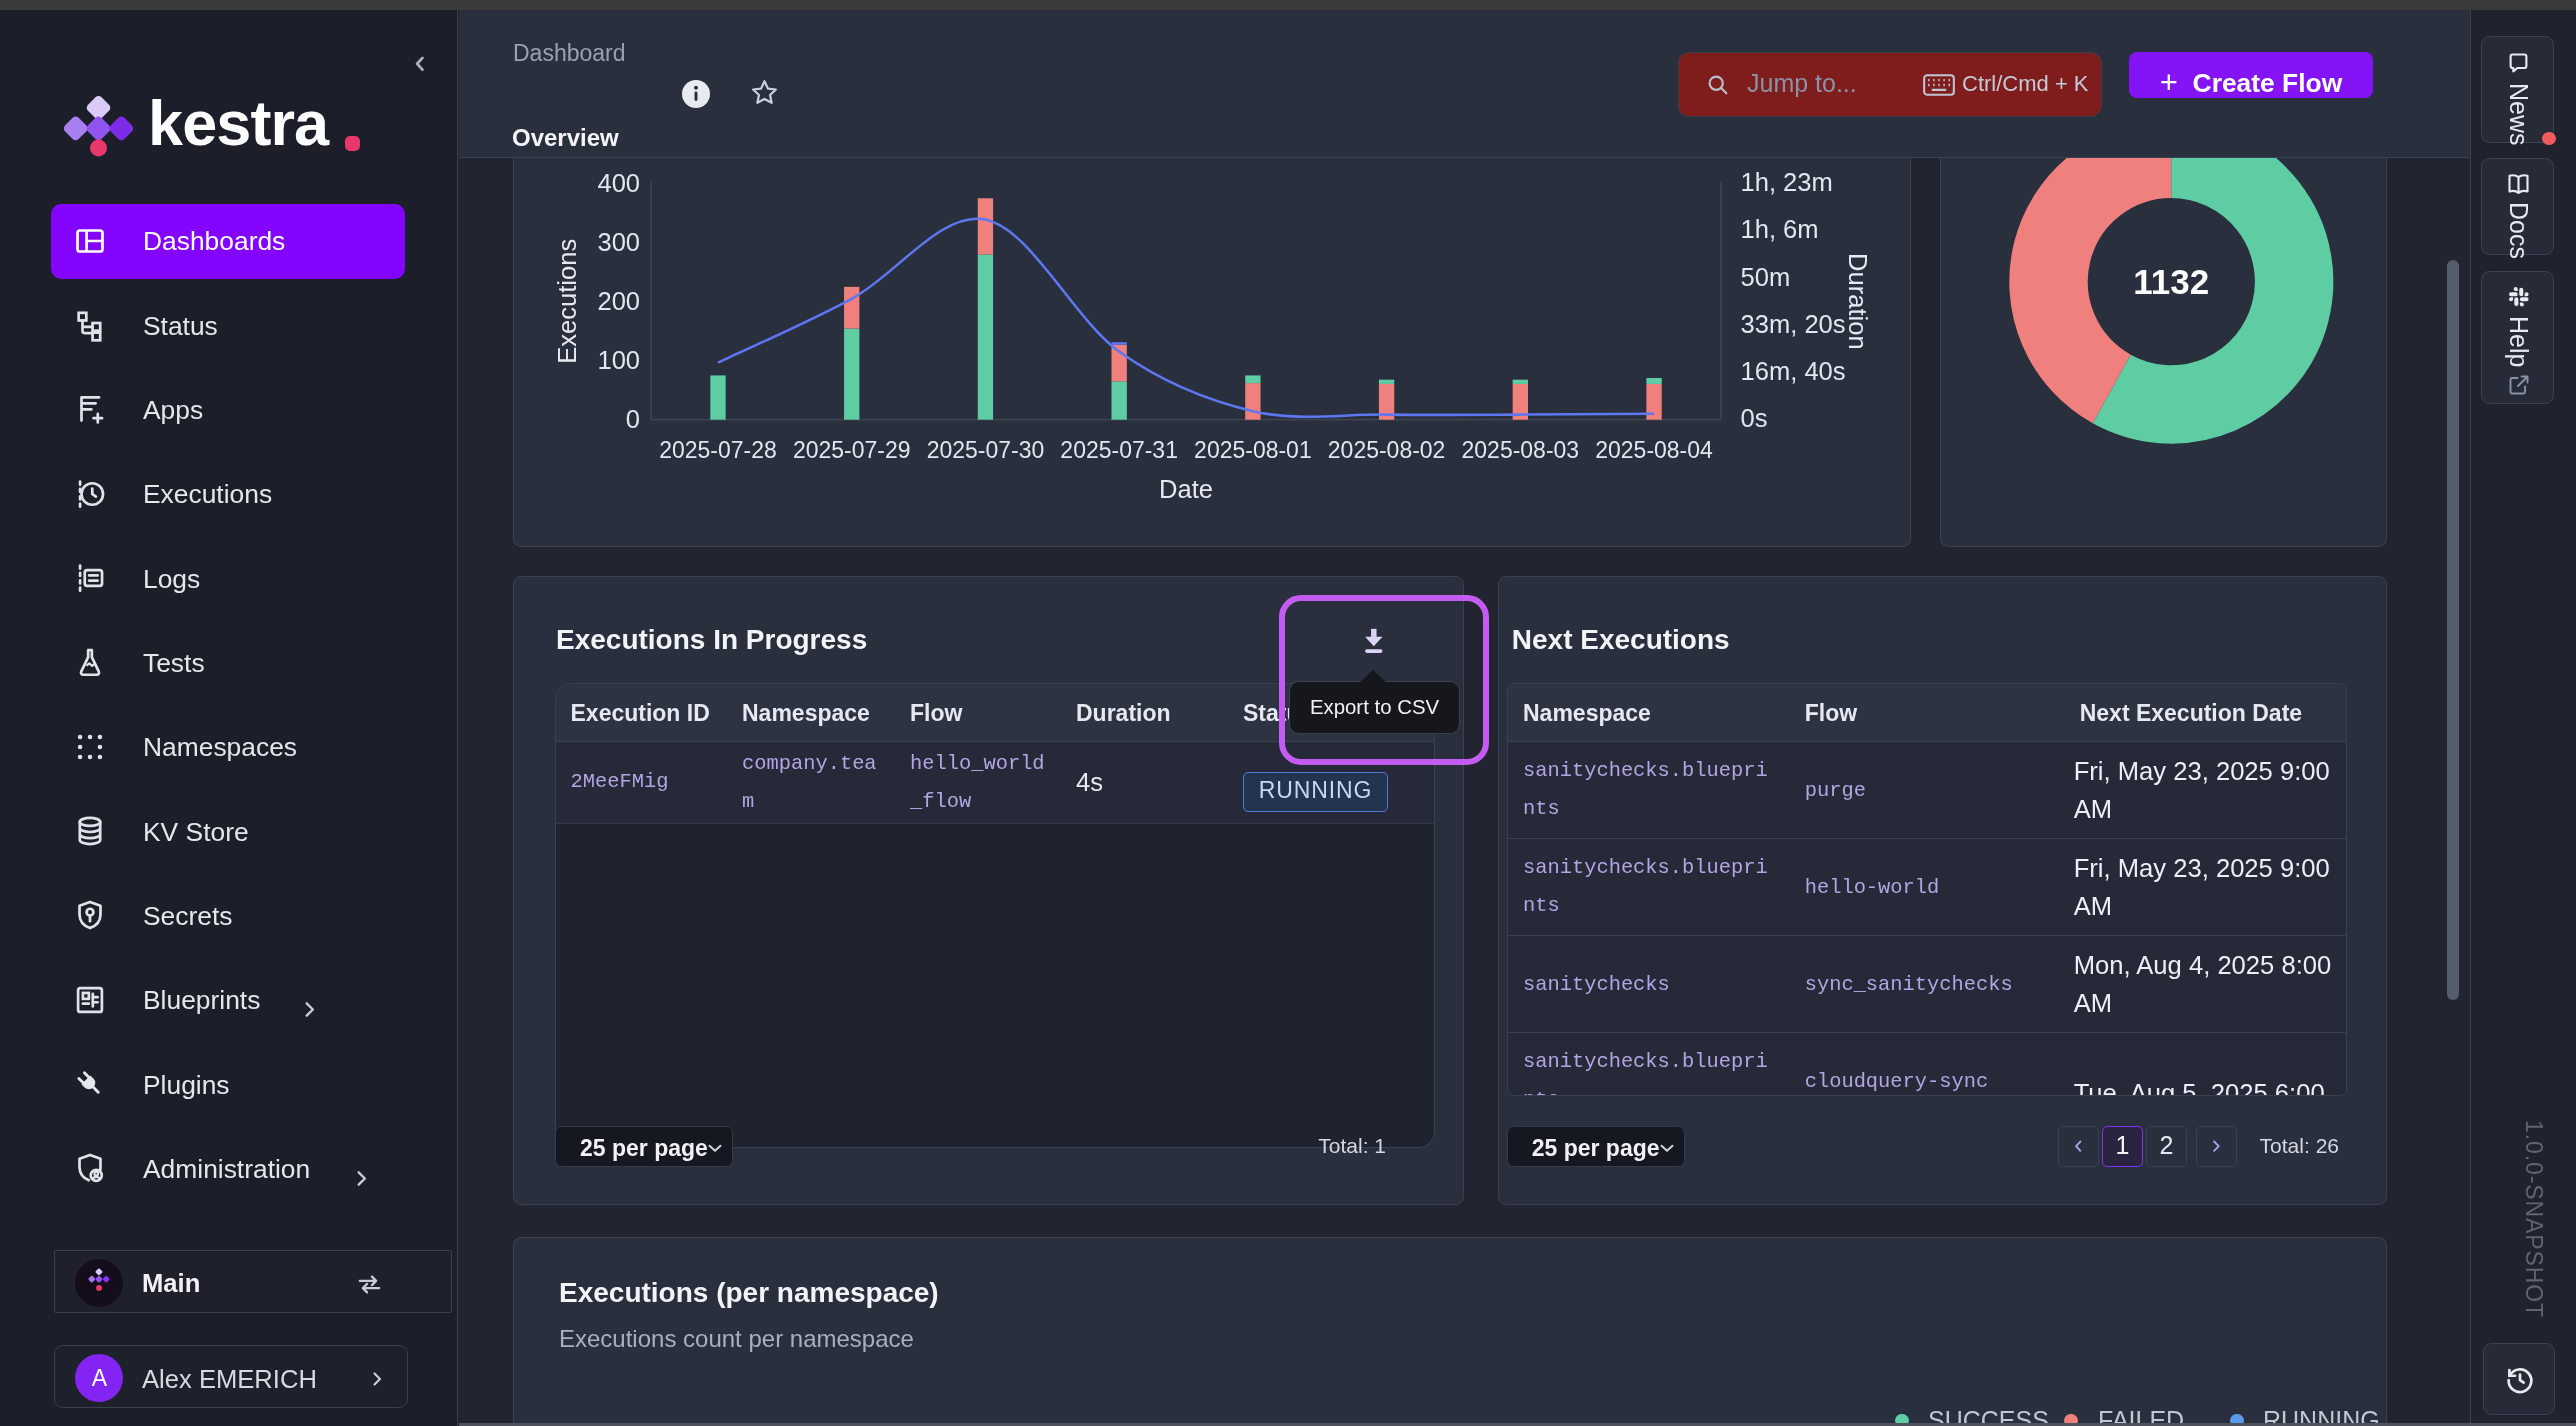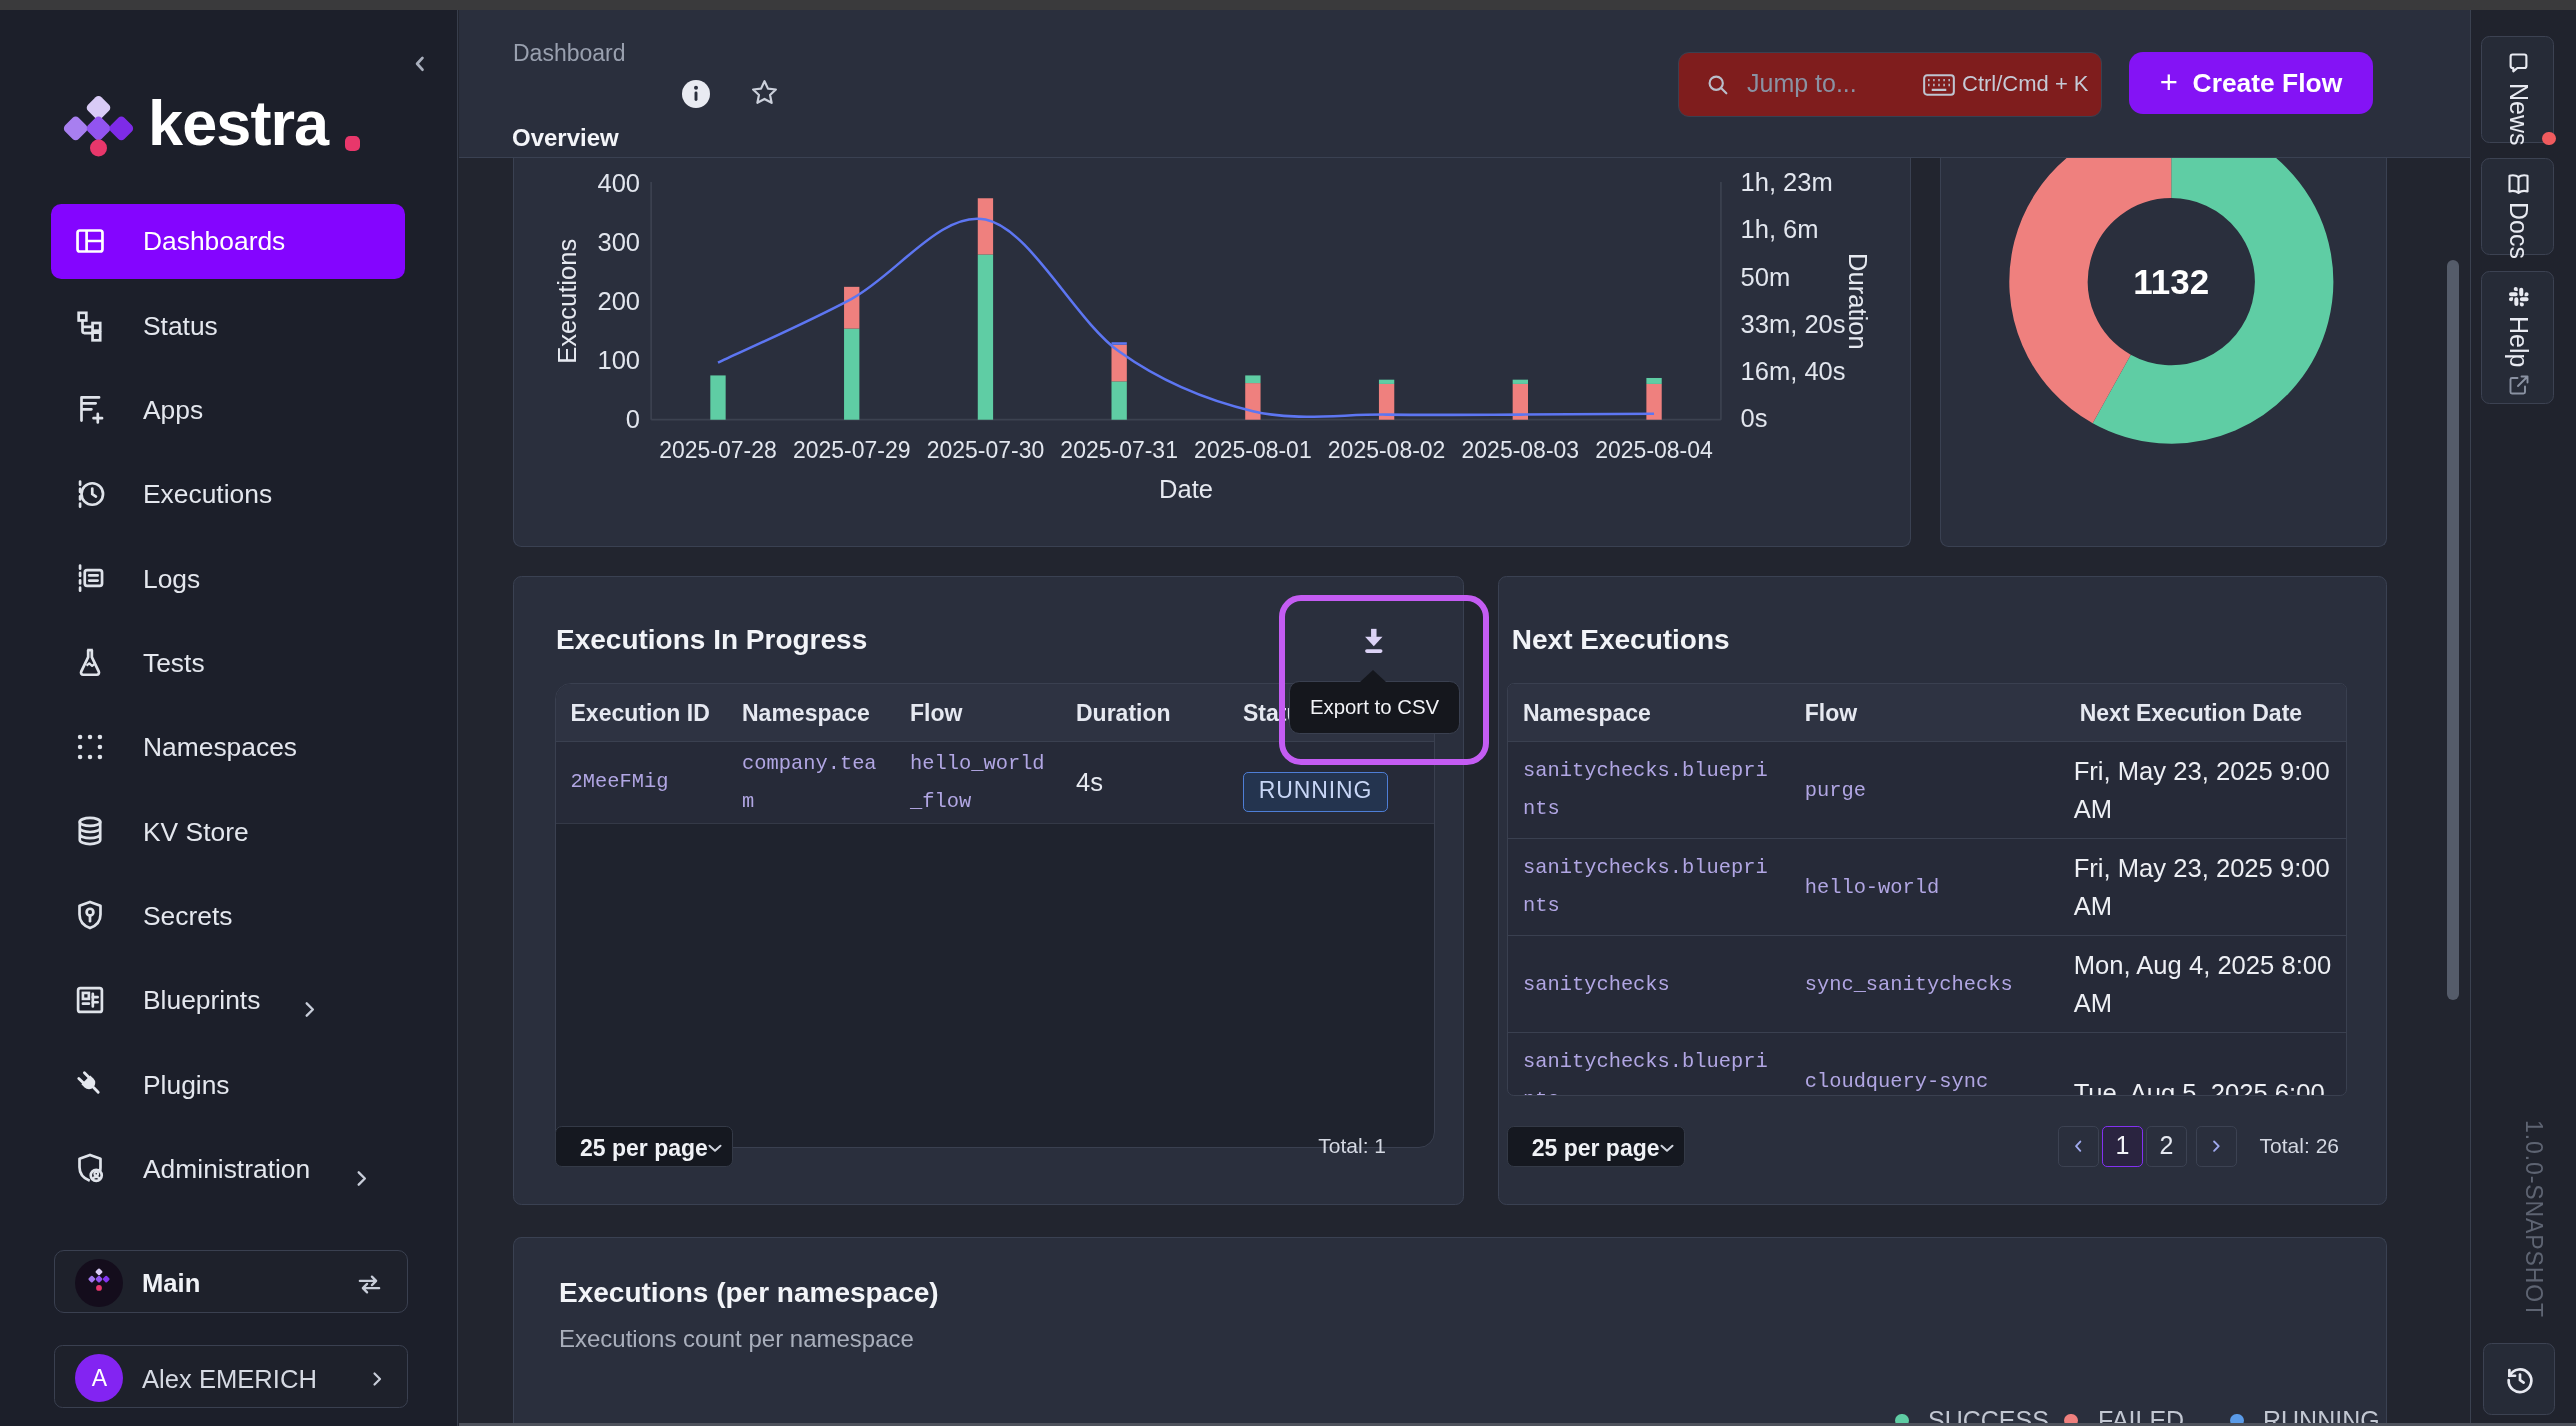--- a/index.html
+++ b/index.html
@@ -113,21 +113,21 @@
         <circle cx="16.4" cy="17.2" r="3.9"></circle>
         <circle cx="16.4" cy="16" r="1.3" stroke-width="1.5"></circle>
         <path d="M13.9 20.1c.4-1.1 1.3-1.8 2.5-1.8s2.1.7 2.5 1.8" stroke-width="1.5"></path>
       </svg>
     <div class="abs" style="left:143px;top:1144px;">Administration</div>
     <svg class="abs" style="left:348px;top:1155px;" width="27" height="27" viewBox="0 0 24 24" fill="none" stroke="#C8CDD9" stroke-width="2.1" stroke-linecap="round" stroke-linejoin="round">
         <path d="M9.5 6.5 15 12 9.5 17.5"></path>
       </svg>
   </div>
 
-  <div class="abs" style="left:54px;top:1240px;width:354px;height:63px;border:0.9px solid #3A4050;border-radius:10px;background:#1E212B;">
+  <div class="abs" style="left:54px;top:1240px;width:398px;height:63px;border:0.9px solid #3A4050;border-radius:2px;background:#1E212B;">
     <div class="abs" style="left:20.4px;top:7.7px;width:48px;height:48px;border-radius:50%;background:#140D1C;"></div>
     <svg class="abs" style="left:28px;top:15.3px;" width="32" height="32" viewBox="0 0 32 32">
       <rect x="13.3" y="3.2" width="5.4" height="5.4" rx="1.1" fill="#D9CBF6" transform="rotate(45 16 5.9)"></rect>
       <rect x="6.1" y="10.4" width="5.4" height="5.4" rx="1.1" fill="#A379EF" transform="rotate(45 8.8 13.1)"></rect>
       <rect x="13.3" y="10.4" width="5.4" height="5.4" rx="1.1" fill="#9254F0" transform="rotate(45 16 13.1)"></rect>
       <rect x="20.5" y="10.4" width="5.4" height="5.4" rx="1.1" fill="#8435F2" transform="rotate(45 23.2 13.1)"></rect>
       <circle cx="16" cy="21.9" r="2.9" fill="#E8376B"></circle>
     </svg>
     <div class="abs" style="left:87px;top:18px;font-size:25.6px;font-weight:bold;color:#F0F2F6;">Main</div>
     <svg class="abs" style="left:300px;top:19px;" width="29" height="29" viewBox="0 0 24 24" fill="none" stroke="#C8CDD9" stroke-width="1.9" stroke-linecap="round" stroke-linejoin="round">
@@ -165,21 +165,21 @@
     <div class="abs" style="left:68px;top:16px;font-size:25px;color:#8A92A3;">Jump to...</div>
     <svg class="abs" style="left:244px;top:20.4px;" width="32" height="22" viewBox="0 0 22 15" fill="none" stroke="#BFC5D1" stroke-width="1.4">
         <rect x="0.8" y="0.8" width="20.4" height="13.4" rx="2"></rect>
         <g stroke-width="1.6">
           <path d="M3.5 4.2h1M7 4.2h1M10.5 4.2h1M14 4.2h1M17.5 4.2h1M3.5 7.5h1M7 7.5h1M10.5 7.5h1M14 7.5h1M17.5 7.5h1M6 10.8h10"></path>
         </g>
       </svg>
     <div class="abs" style="left:283px;top:18px;font-size:22px;color:#C5CAD6;">Ctrl/Cmd + K</div>
   </div>
 
-  <div class="abs" style="left:1670px;top:42px;width:244px;height:62px;background:#8413F5;border-radius:14px;text-align:center;line-height:60px;font-size:26.4px;font-weight:bold;color:#fff;"><span style="font-weight:400;font-size:31px;position:relative;top:0.9px;">+</span>&nbsp; Create Flow</div>
+  <div class="abs" style="left:1670px;top:42px;width:244px;height:46px;background:#8413F5;border-radius:8px;text-align:center;line-height:60px;font-size:26.4px;font-weight:bold;color:#fff;"><span style="font-weight:400;font-size:31px;position:relative;top:0.9px;">+</span>&nbsp; Create Flow</div>
 </div>
 
 <div class="panel" style="left:513px;top:158px;width:1398px;height:389px;border-top:none;border-radius:0 0 8.5px 8.5px;">
 <svg width="1396" height="388" viewBox="0 0 1639 455" font-family="Liberation Sans">
   <g stroke="#3C4250" stroke-width="2">
     <path d="M161 28 V307 M161 307 H1417 M1417 28 V307" fill="none"></path>
   </g>
   <g fill="#E2E6EE" font-size="30" text-anchor="end">
     <text x="148" y="40">400</text>
         <text x="148" y="109">300</text>

